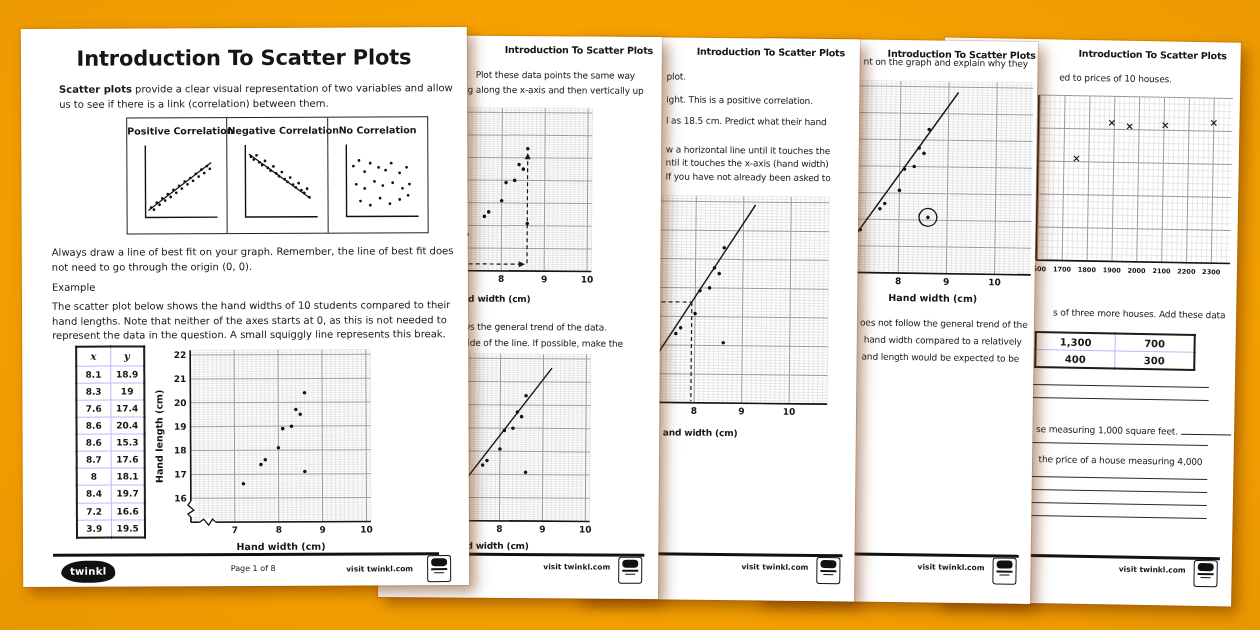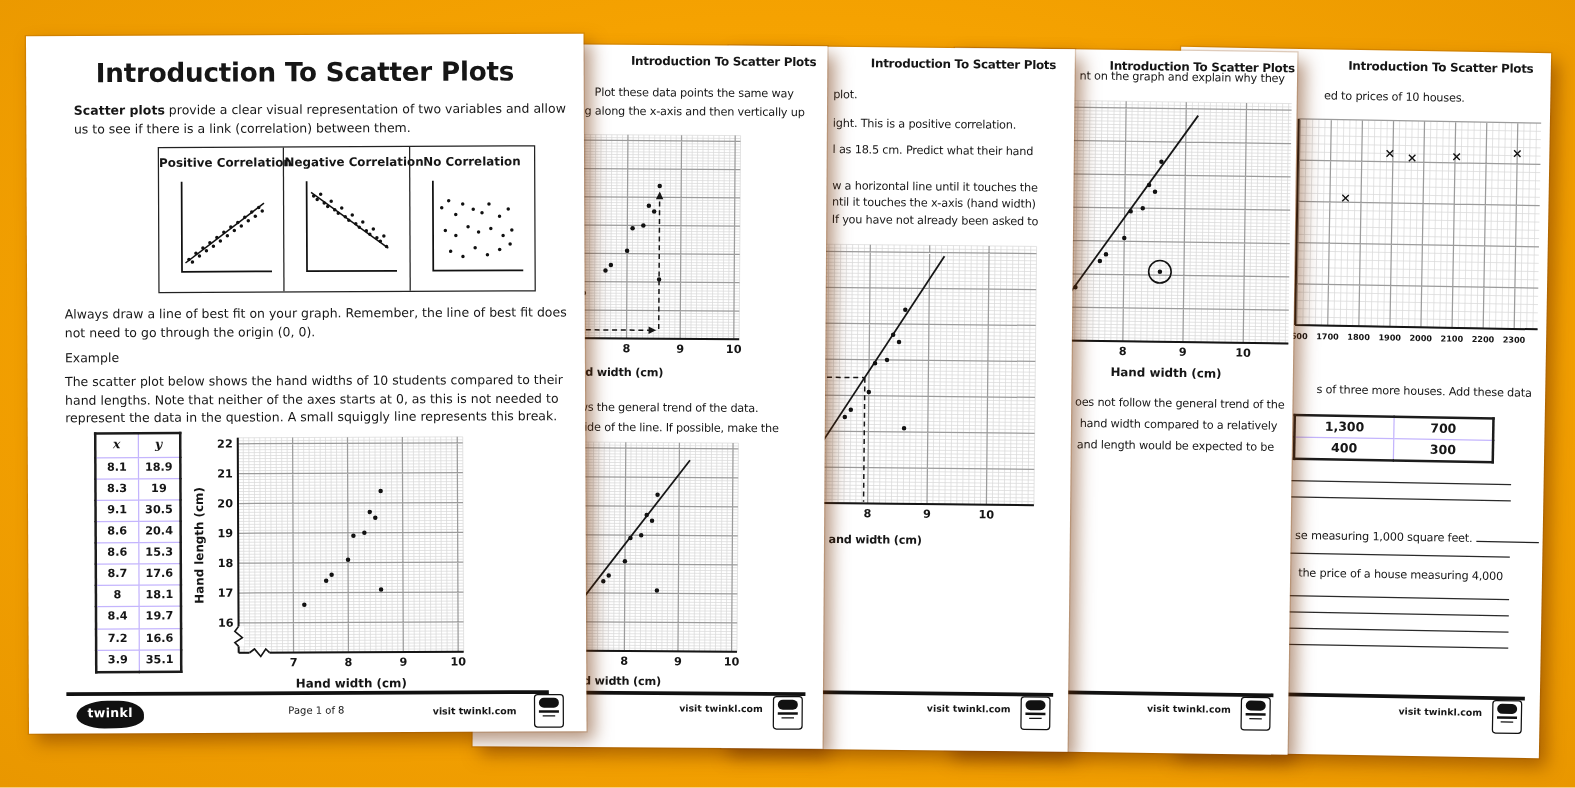--- a/index.html
+++ b/index.html
@@ -377,22 +377,22 @@
           </tr>
           <tr>
             <td>8.1</td>
             <td>18.9</td>
           </tr>
           <tr>
             <td>8.3</td>
             <td>19</td>
           </tr>
           <tr>
-            <td>9.1</td>
-            <td>30.5</td>
+            <td>7.6</td>
+            <td>17.4</td>
           </tr>
           <tr>
             <td>8.6</td>
             <td>20.4</td>
           </tr>
           <tr>
             <td>8.6</td>
             <td>15.3</td>
           </tr>
           <tr>
@@ -406,21 +406,21 @@
           <tr>
             <td>8.4</td>
             <td>19.7</td>
           </tr>
           <tr>
             <td>7.2</td>
             <td>16.6</td>
           </tr>
           <tr>
             <td>3.9</td>
-            <td>35.1</td>
+            <td>19.5</td>
           </tr>
         </tbody>
       </table>
     </div>
 
   <div class="chart" style="left:130px;top:318px;width:224px;height:208px"><svg width="224" height="208" viewBox="0 0 224 208">
         <path d="M42.4 4V176.0M46.8 4V176.0M51.2 4V176.0M55.6 4V176.0M60.0 4V176.0M64.3 4V176.0M68.7 4V176.0M73.1 4V176.0M77.5 4V176.0M86.3 4V176.0M90.7 4V176.0M95.1 4V176.0M99.5 4V176.0M103.9 4V176.0M108.2 4V176.0M112.6 4V176.0M117.0 4V176.0M121.4 4V176.0M130.2 4V176.0M134.6 4V176.0M139.0 4V176.0M143.4 4V176.0M147.8 4V176.0M152.1 4V176.0M156.5 4V176.0M160.9 4V176.0M165.3 4V176.0M174.1 4V176.0M178.5 4V176.0M182.9 4V176.0M187.3 4V176.0M191.7 4V176.0M196.0 4V176.0M200.4 4V176.0M204.8 4V176.0M209.2 4V176.0M218.0 4V176.0M38 173.6H218.0M38 171.2H218.0M38 168.8H218.0M38 166.4H218.0M38 164.1H218.0M38 161.7H218.0M38 159.3H218.0M38 156.9H218.0M38 154.5H218.0M38 149.7H218.0M38 147.3H218.0M38 144.9H218.0M38 142.6H218.0M38 140.2H218.0M38 137.8H218.0M38 135.4H218.0M38 133.0H218.0M38 130.6H218.0M38 125.8H218.0M38 123.4H218.0M38 121.1H218.0M38 118.7H218.0M38 116.3H218.0M38 113.9H218.0M38 111.5H218.0M38 109.1H218.0M38 106.7H218.0M38 101.9H218.0M38 99.6H218.0M38 97.2H218.0M38 94.8H218.0M38 92.4H218.0M38 90.0H218.0M38 87.6H218.0M38 85.2H218.0M38 82.8H218.0M38 78.1H218.0M38 75.7H218.0M38 73.3H218.0M38 70.9H218.0M38 68.5H218.0M38 66.1H218.0M38 63.7H218.0M38 61.3H218.0M38 58.9H218.0M38 54.2H218.0M38 51.8H218.0M38 49.4H218.0M38 47.0H218.0M38 44.6H218.0M38 42.2H218.0M38 39.8H218.0M38 37.4H218.0M38 35.1H218.0M38 30.3H218.0M38 27.9H218.0M38 25.5H218.0M38 23.1H218.0M38 20.7H218.0M38 18.3H218.0M38 15.9H218.0M38 13.6H218.0M38 11.2H218.0M38 6.4H218.0M38 4.0H218.0" stroke="#dadada" stroke-width="0.6" fill="none"></path>
         <path d="M38.0 4V176.0M81.9 4V176.0M125.8 4V176.0M169.7 4V176.0M213.6 4V176.0M38 176.0H218.0M38 152.1H218.0M38 128.2H218.0M38 104.3H218.0M38 80.4H218.0M38 56.6H218.0M38 32.7H218.0M38 8.8H218.0" stroke="#9b9b9b" stroke-width="1" fill="none"></path>
         <defs>
           <clipPath id="cp6">

